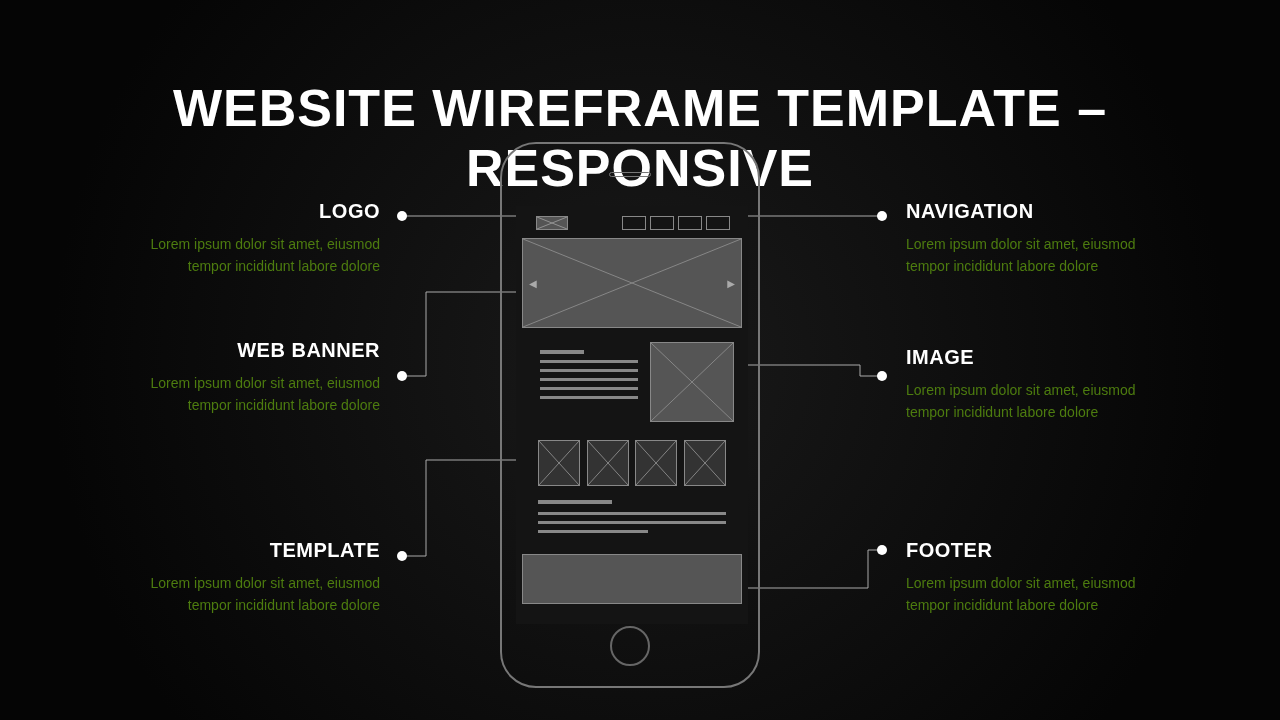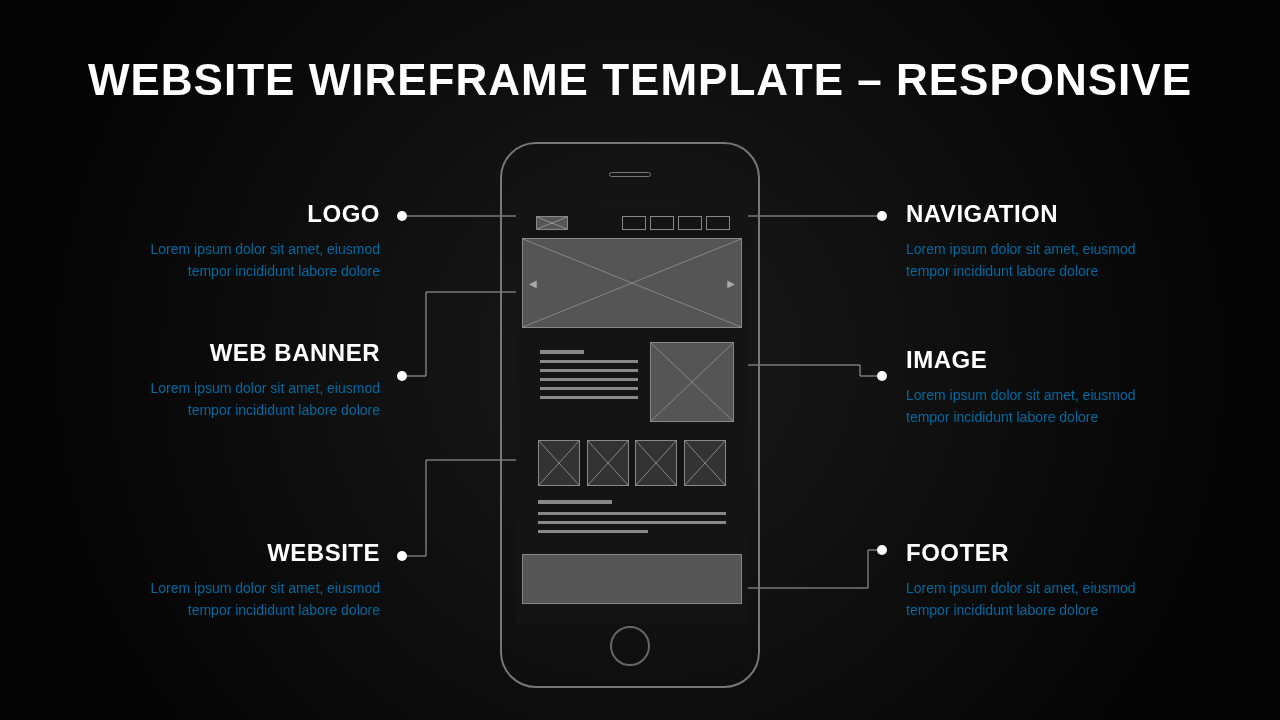--- a/index.html
+++ b/index.html
@@ -7,24 +7,24 @@
     width: 1280px;
     height: 720px;
     background: radial-gradient(circle at center, #1a1a1a 0%, #050505 80%);
     font-family: "Helvetica Neue", Arial, sans-serif;
     color: #fff;
     overflow: hidden;
     position: relative;
   }
   .title {
     text-align: center;
-    font-size: 44px;
+    font-size: 52px;
     font-weight: 800;
     letter-spacing: 1px;
-    padding-top: 55px;
+    padding-top: 78px;
   }
   .stage {
     position: absolute;
     top: 0; left: 0;
     width: 1280px; height: 720px;
   }
 
   
   .phone {
     position: absolute;
@@ -144,27 +144,27 @@
 
   .xcross {
     width: 100%; height: 100%; display: block;
   }
 
   
   .callout { position: absolute; width: 260px; }
   .callout.left  { text-align: right; }
   .callout.right { text-align: left; }
   .callout h3 {
-    font-size: 24px; font-weight: 800;
+    font-size: 20px; font-weight: 800;
     letter-spacing: 0.5px;
     margin-bottom: 10px;
   }
   .callout p {
     font-size: 14px;
-    color: #0369a1;
+    color: #4d7c0f;
     line-height: 1.6;
   }
   .dot {
     position: absolute;
     width: 10px; height: 10px;
     background: #fff;
     border-radius: 50%;
   }
   svg.connectors {
     position: absolute; top: 0; left: 0;
@@ -291,21 +291,21 @@
 
   <div class="callout left" style="top:200px; left:120px;">
     <h3>LOGO</h3>
     <p>Lorem ipsum dolor sit amet, eiusmod tempor incididunt labore dolore</p>
   </div>
   <div class="callout left" style="top:339px; left:120px;">
     <h3>WEB BANNER</h3>
     <p>Lorem ipsum dolor sit amet, eiusmod tempor incididunt labore dolore</p>
   </div>
   <div class="callout left" style="top:539px; left:120px;">
-    <h3>WEBSITE</h3>
+    <h3>TEMPLATE</h3>
     <p>Lorem ipsum dolor sit amet, eiusmod tempor incididunt labore dolore</p>
   </div>
 
   <div class="callout right" style="top:200px; left:906px;">
     <h3>NAVIGATION</h3>
     <p>Lorem ipsum dolor sit amet, eiusmod tempor incididunt labore dolore</p>
   </div>
   <div class="callout right" style="top:346px; left:906px;">
     <h3>IMAGE</h3>
     <p>Lorem ipsum dolor sit amet, eiusmod tempor incididunt labore dolore</p>

